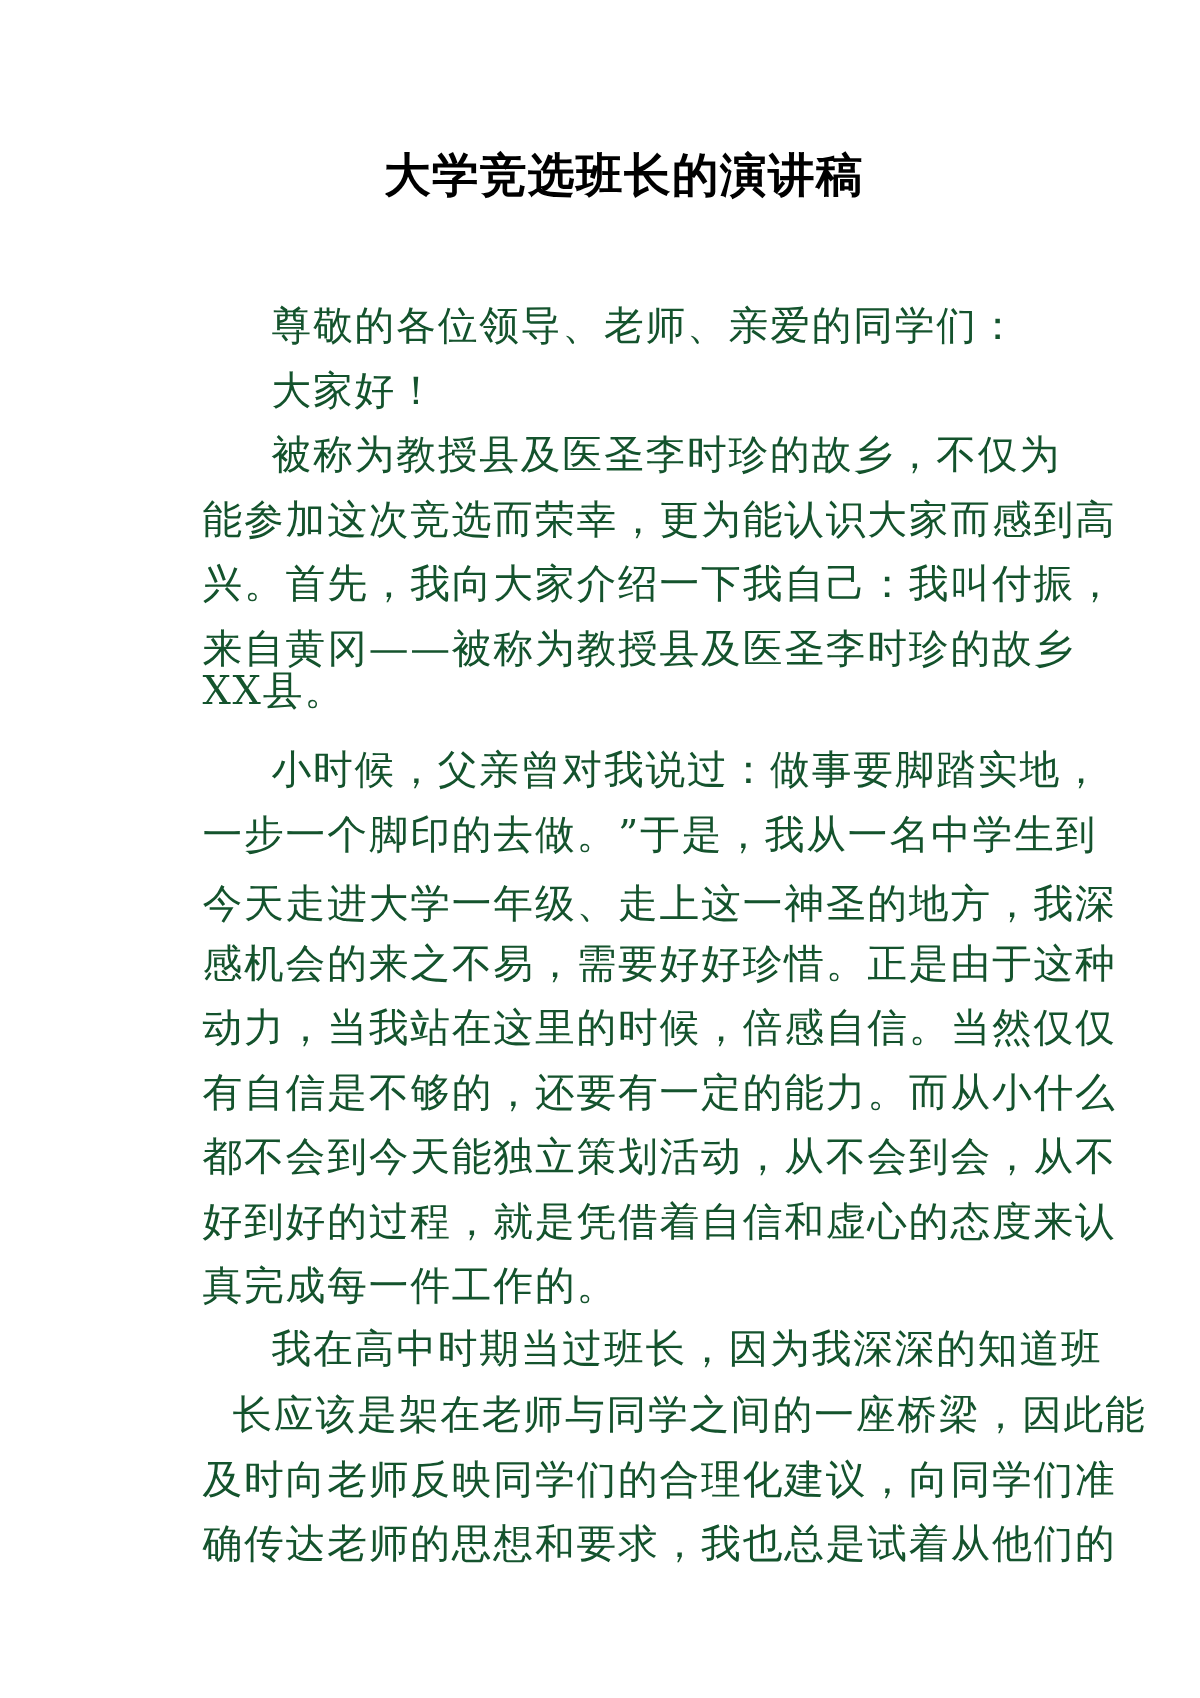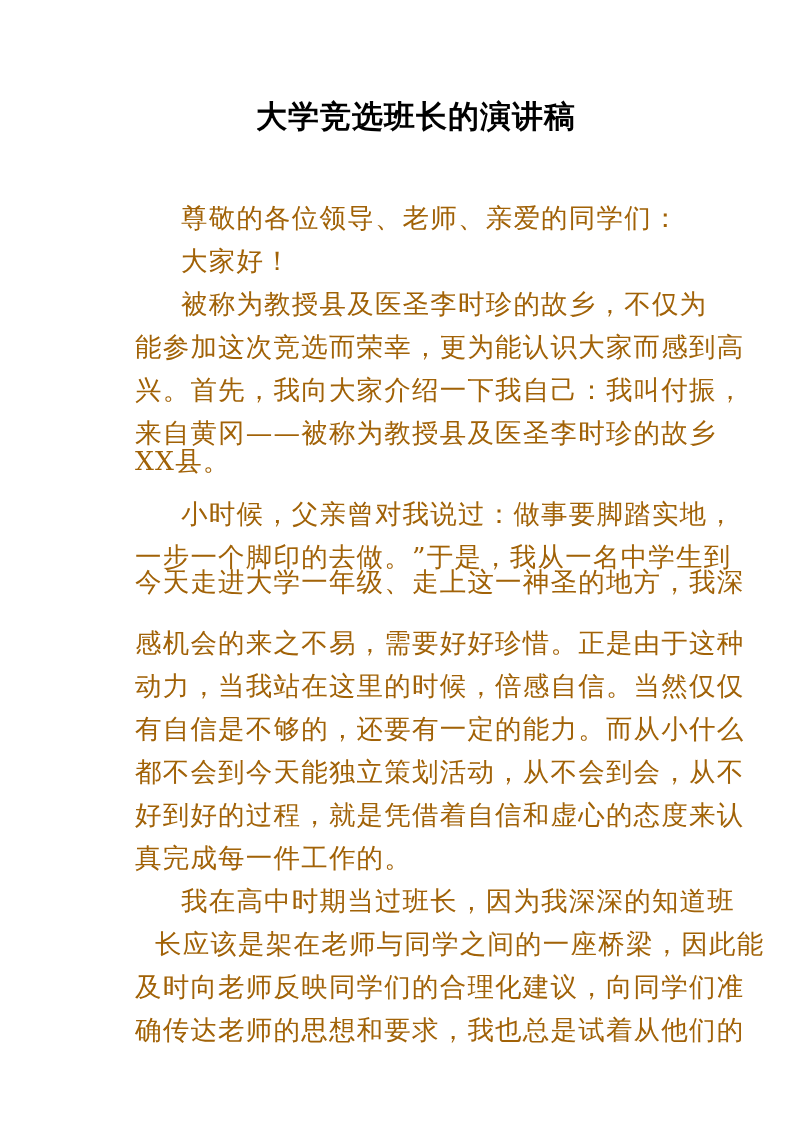--- a/index.html
+++ b/index.html
@@ -2,43 +2,43 @@
 <html><head>
 <meta charset="utf-8">
 <style>
   html, body { margin: 0; padding: 0; background: #ffffff; }
   body { width: 800px; height: 1132px; position: relative; overflow: hidden;
          font-family: "DejaVu Serif", "Liberation Serif", serif; color: #111; }
   .title { position: absolute; top: 96px; left: 0; width: 800px; text-align: center;
            font-family: "DejaVu Sans", "Liberation Sans", sans-serif; font-weight: bold;
            font-size: 31px; letter-spacing: 1px; color: #000; padding-left: 16px; }
   .line { position: absolute; left: 135px; width: 540px; font-size: 26.5px; line-height: 34px;
-          white-space: nowrap; letter-spacing: 1.2px; color: #a16207; }
+          white-space: nowrap; letter-spacing: 1.2px; color: #14532d; }
   .indent { left: 181px; }
 </style>
 </head>
 <body>
 
 <div>
   <div class="title">大学竞选班长的演讲稿</div>
   <div id="body-lines">
     <div class="line indent" style="top: 201px;">尊敬的各位领导、老师、亲爱的同学们：</div>
     <div class="line indent" style="top: 244px;">大家好！</div>
     <div class="line indent" style="top: 287px;">被称为教授县及医圣李时珍的故乡，不仅为</div>
     <div class="line" style="top: 330px;">能参加这次竞选而荣幸，更为能认识大家而感到高</div>
     <div class="line" style="top: 373px;">兴。首先，我向大家介绍一下我自己：我叫付振，</div>
     <div class="line" style="top: 416px;">来自黄冈——被称为教授县及医圣李时珍的故乡</div>
     <div class="line" style="top: 444px;">XX县。</div>
     <div class="line indent" style="top: 497px;">小时候，父亲曾对我说过：做事要脚踏实地，</div>
     <div class="line" style="top: 540px; text-align: center;">一步一个脚印的去做。”于是，我从一名中学生到</div>
-    <div class="line" style="top: 565px;">今天走进大学一年级、走上这一神圣的地方，我深</div>
+    <div class="line" style="top: 586px;">今天走进大学一年级、走上这一神圣的地方，我深</div>
     <div class="line" style="top: 626px;">感机会的来之不易，需要好好珍惜。正是由于这种</div>
     <div class="line" style="top: 669px;">动力，当我站在这里的时候，倍感自信。当然仅仅</div>
     <div class="line" style="top: 712px;">有自信是不够的，还要有一定的能力。而从小什么</div>
     <div class="line" style="top: 755px;">都不会到今天能独立策划活动，从不会到会，从不</div>
     <div class="line" style="top: 798px;">好到好的过程，就是凭借着自信和虚心的态度来认</div>
     <div class="line" style="top: 841px;">真完成每一件工作的。</div>
-    <div class="line indent" style="top: 884px;">我在高中时期当过班长，因为我深深的知道班</div>
+    <div class="line indent" style="top: 884px; font-family: Liberation Mono, monospace;">我在高中时期当过班长，因为我深深的知道班</div>
     <div class="line" style="top: 927px; margin-left: 20px;">长应该是架在老师与同学之间的一座桥梁，因此能</div>
     <div class="line" style="top: 970px;">及时向老师反映同学们的合理化建议，向同学们准</div>
     <div class="line" style="top: 1013px;">确传达老师的思想和要求，我也总是试着从他们的</div>
   </div>
 </div>
 
 </body></html>

